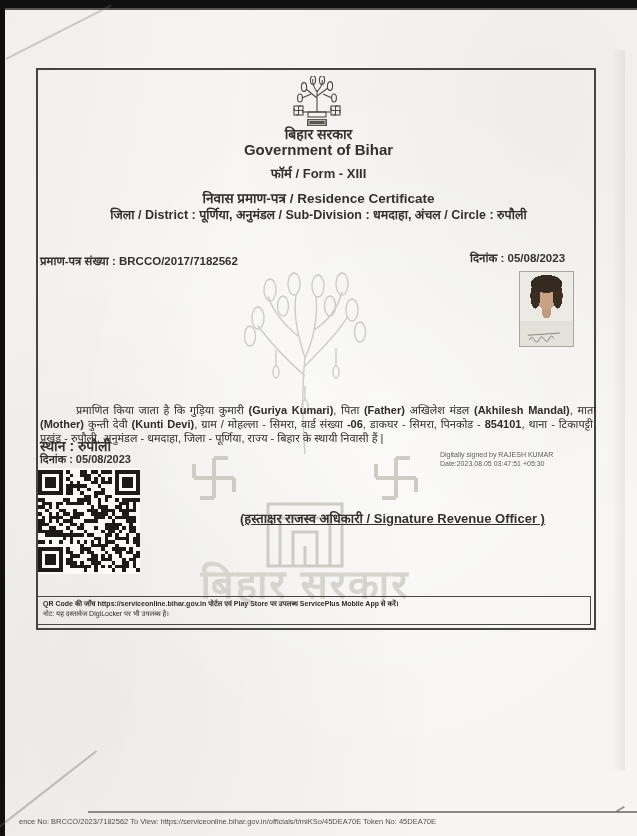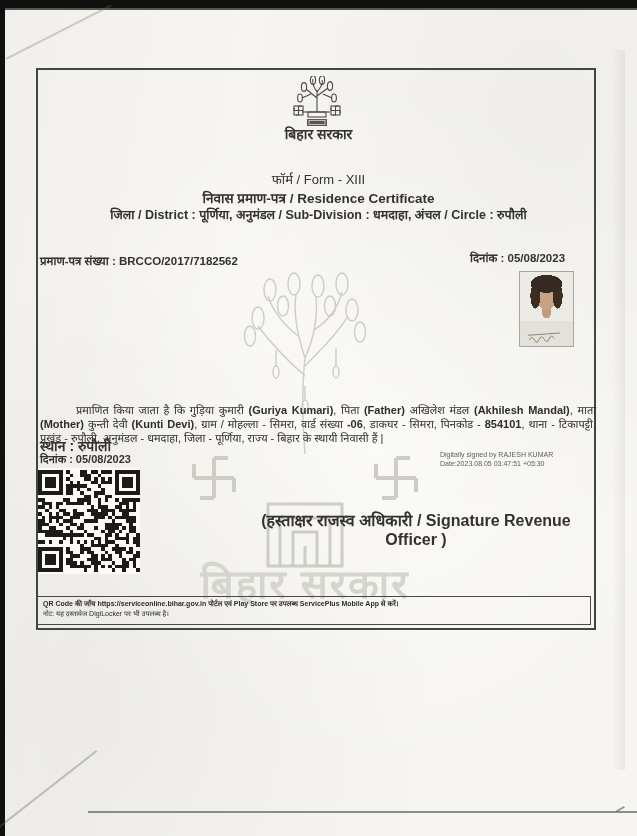--- a/index.html
+++ b/index.html
@@ -20,21 +20,21 @@
   .crease2{left:-6px;top:830px;width:130px;height:1.6px;transform:rotate(-38deg);transform-origin:left center;background:rgba(100,100,95,0.35);}
   .edge-shadow{position:absolute;right:12px;top:50px;width:14px;height:720px;background:linear-gradient(to right, transparent, rgba(0,0,0,0.055));}
 
   .cert-border{position:absolute;left:36px;top:68px;width:556px;height:558px;border:2px solid #454540;}
 
   .center-line{position:absolute;left:0;width:637px;text-align:center;color:#33322f;}
   .emblem{position:absolute;left:286px;top:76px;width:62px;height:52px;}
 
   .govt-hindi{top:124px;font-size:14px;font-weight:600;}
   .govt-eng{top:141px;font-size:15px;font-weight:700;}
-  .form-no{top:170px;font-size:13px;font-weight:400;}
+  .form-no{top:164px;font-size:13px;font-weight:700;}
   .cert-title{top:189px;font-size:13.5px;font-weight:700;}
   .jurisdiction{top:206px;font-size:12.5px;font-weight:600;}
 
   .ref-no{position:absolute;left:40px;top:253px;font-size:11.5px;font-weight:700;color:#33322f;}
   .issue-date{position:absolute;left:470px;top:250px;font-size:11.5px;font-weight:700;color:#33322f;}
 
   .photo{position:absolute;left:519px;top:271px;width:53px;height:74px;border:1px solid #a9a69f;
     background:
       radial-gradient(ellipse 16px 9px at 50% 16%, #352a21 98%, transparent),
       radial-gradient(ellipse 5px 13px at 29% 32%, #3a2e23 98%, transparent),
@@ -46,21 +46,21 @@
   .photo svg{position:absolute;left:0;bottom:2px;}
 
   .body-text{position:absolute;left:40px;top:372px;width:556px;font-size:11px;line-height:14px;
     color:#2e2d2a;text-align:justify;text-indent:36px;margin-top:31px;}
 
   .place{position:absolute;left:40px;top:436px;font-size:14px;font-weight:600;color:#33322f;}
   .pdate{position:absolute;left:40px;top:451px;font-size:11px;font-weight:600;color:#33322f;}
 
   .qr{position:absolute;left:38px;top:468px;width:102px;height:106px;background:#fbfaf7;}
   .dsig{position:absolute;left:440px;top:451px;font-size:7px;line-height:8.5px;color:#5d5c58;}
-  .sig-caption{position:absolute;left:240px;top:509px;width:352px;text-align:center;font-size:16px;font-weight:600;color:#33322f;}
+  .sig-caption{position:absolute;left:240px;top:509px;width:352px;text-align:left;font-size:13px;font-weight:600;color:#33322f;text-decoration:underline;}
 
   .notes-box{position:absolute;left:37px;top:596px;width:554px;height:29px;border:1.5px solid #4a4945;padding:2px 5px;box-sizing:border-box;color:#2e2d2a;}
   .note1{font-size:7px;font-weight:700;line-height:10px;white-space:nowrap;}
   .note2{font-size:7px;line-height:10px;}
 
   .wm{position:absolute;left:188px;top:266px;width:234px;height:345px;pointer-events:none;}
 
   .footer-rule{position:absolute;left:88px;top:811px;width:549px;height:1.5px;background:#8b8b87;}
   .footer-text{position:absolute;left:19px;top:817px;font-size:7.5px;color:#504f4b;white-space:nowrap;}
   .pen-mark{position:absolute;left:616px;top:808px;width:9px;height:2px;background:rgba(70,70,66,.55);transform:rotate(-30deg);}
@@ -127,20 +127,21 @@
       <path d="M12.5,39 V30 M8,34.5 H17 M12.5,30 H15.5 M17,34.5 V37 M12.5,39 H10 M8,34.5 V32"></path>
       <rect x="45" y="30" width="9" height="9"></rect>
       <path d="M49.5,39 V30 M45,34.5 H54 M49.5,30 H52.5 M54,34.5 V37 M49.5,39 H47 M45,34.5 V32"></path>
       <rect x="22" y="36" width="18" height="5"></rect>
     </g>
     <rect x="21" y="43" width="20" height="7" fill="#57564f"></rect>
     <rect x="23" y="44.5" width="16" height="4" fill="none" stroke="#e8e7e1" stroke-width="0.7"></rect>
   </svg>
 
   <div class="center-line govt-hindi">बिहार सरकार</div>
+  <div class="center-line govt-eng">Government of Bihar</div>
   <div class="center-line form-no">फॉर्म / Form - XIII</div>
 
   <div class="center-line cert-title">निवास प्रमाण-पत्र / Residence Certificate</div>
   <div class="center-line jurisdiction">जिला / District : पूर्णिया, अनुमंडल / Sub-Division : धमदाहा, अंचल / Circle : रुपौली</div>
 
   <div class="ref-no">प्रमाण-पत्र संख्या : BRCCO/2017/7182562</div>
   <div class="issue-date">दिनांक : 05/08/2023</div>
 
   <div class="photo">
     <svg width="53" height="14" viewBox="0 0 53 14">
@@ -588,14 +589,15 @@
   </div>
 
   <div class="sig-caption">(हस्ताक्षर राजस्व अधिकारी / Signature Revenue Officer )</div>
 
   <div class="notes-box">
     <div class="note1">QR Code की जाँच https://serviceonline.bihar.gov.in पोर्टल एवं Play Store पर उपलब्ध ServicePlus Mobile App से करें।</div>
     <div class="note2">नोट: यह दस्तावेज DigiLocker पर भी उपलब्ध है।</div>
   </div>
 
   <div class="footer-rule"></div>
+  <div class="footer-text">ence No: BRCCO/2023/7182562 To View: https://serviceonline.bihar.gov.in/officials/t/miKSo/45DEA70E Token No: 45DEA70E</div>
   <div class="pen-mark"></div>
 </div>
 
 </body></html>

